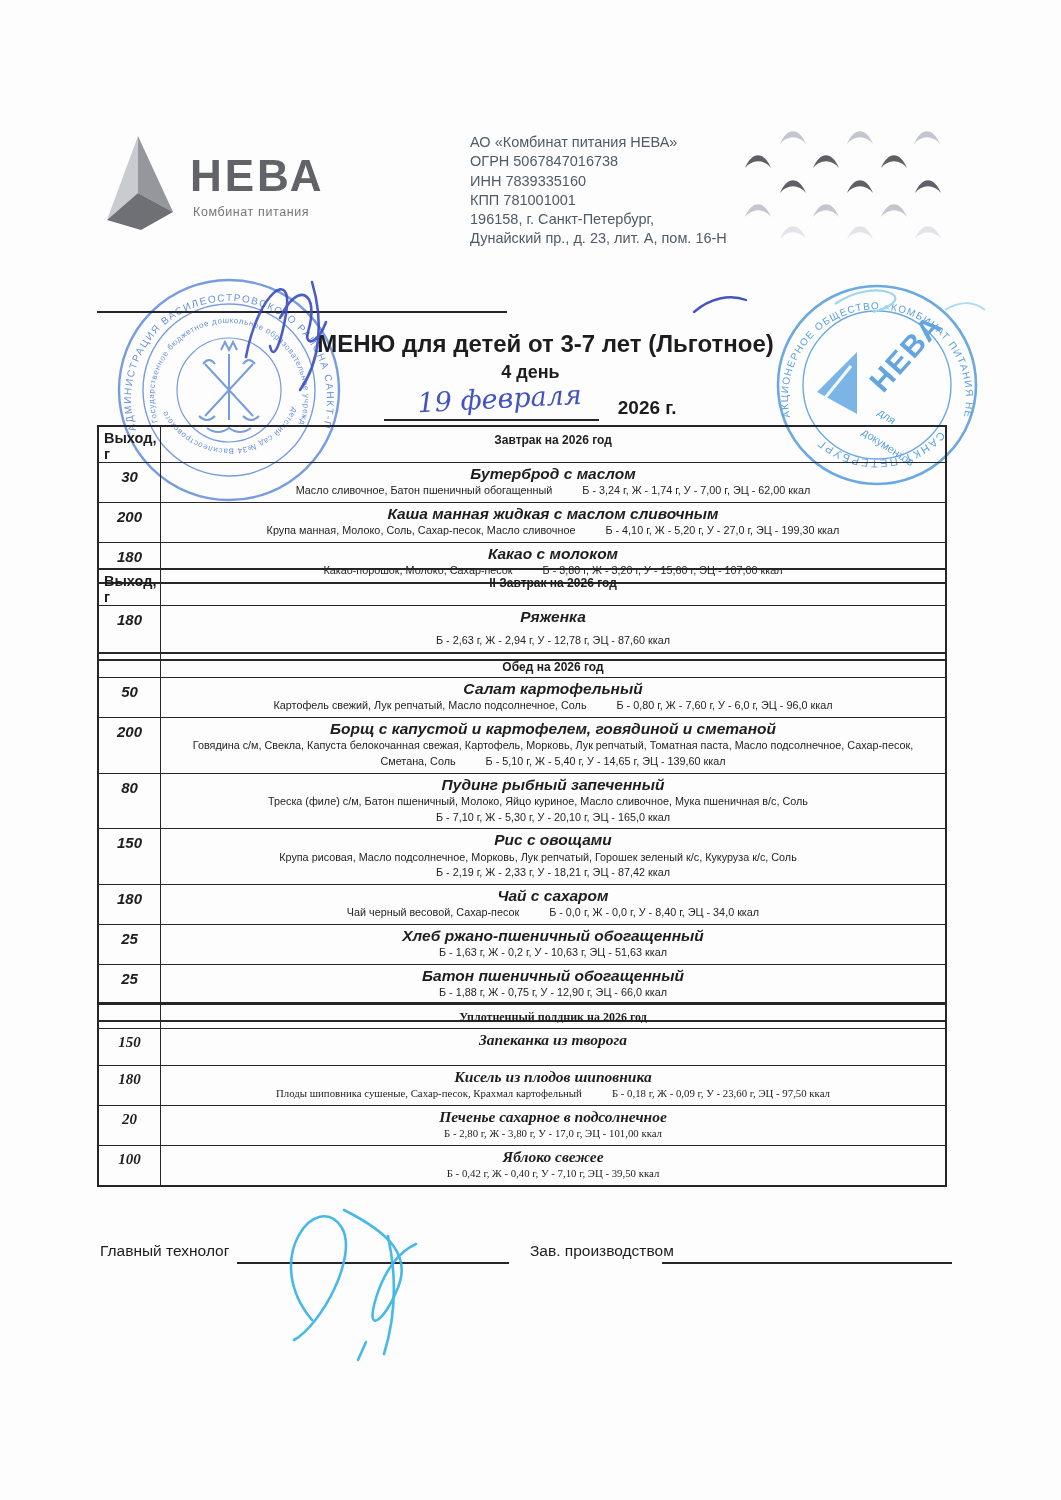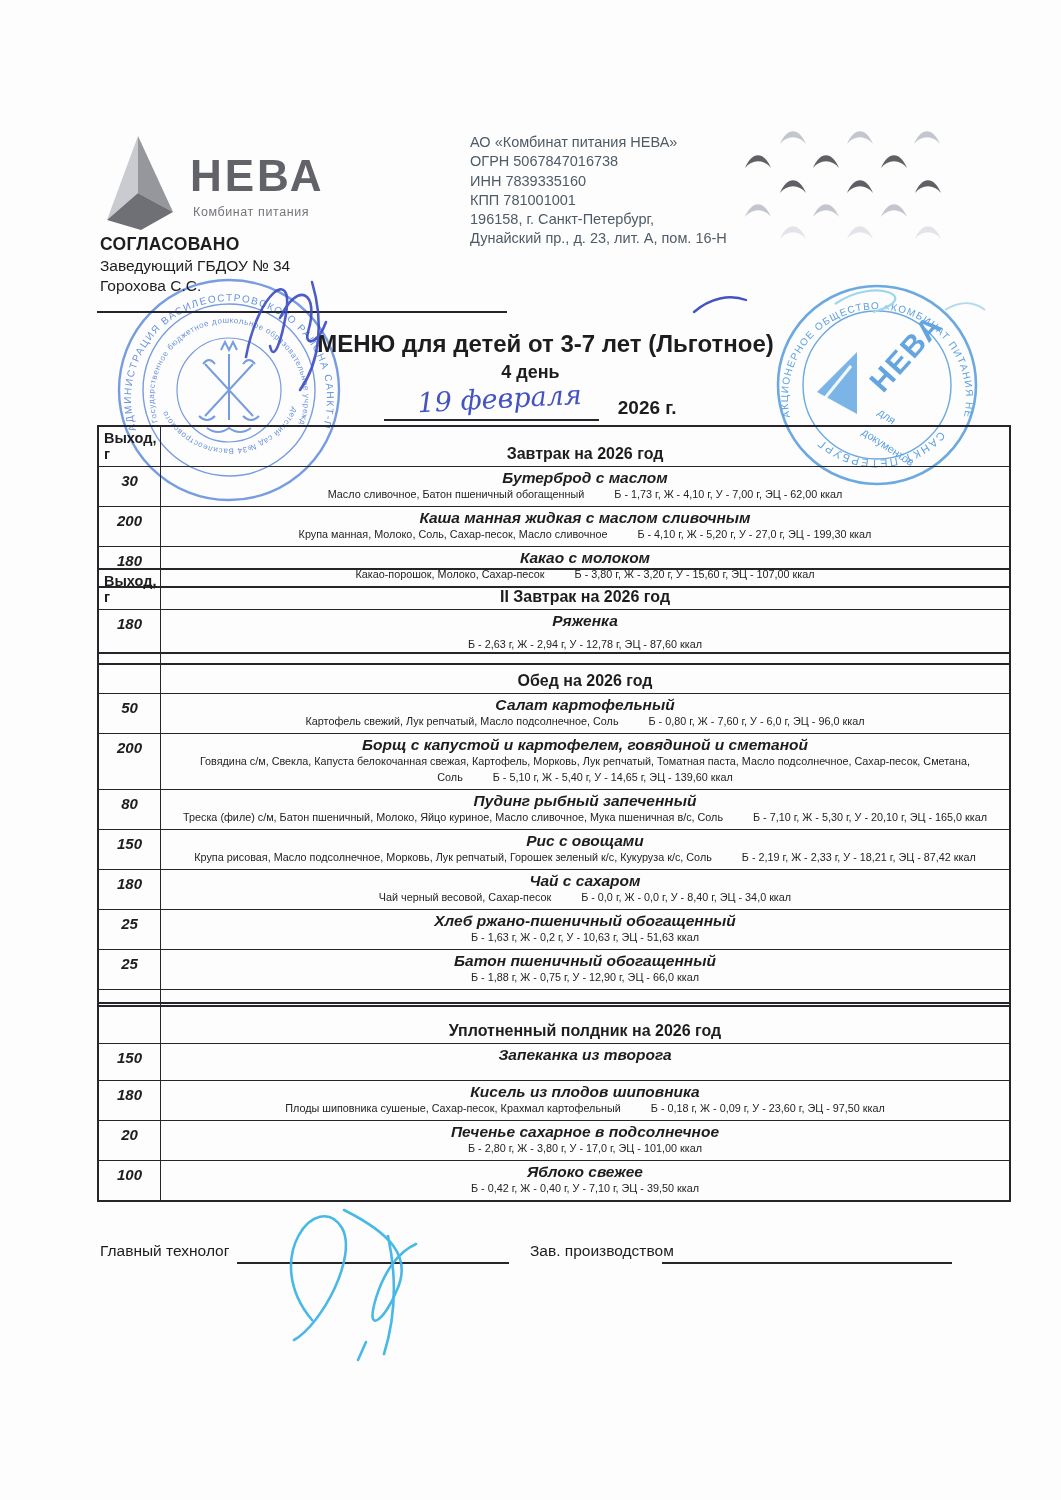--- a/index.html
+++ b/index.html
@@ -32,40 +32,40 @@
              display:inline-block;padding-bottom:2px;}
   
   .stamp{position:absolute;z-index:1;opacity:.85;}
   #stamp-left{left:103px;top:272px;}
   #stamp-right{left:765px;top:282px;z-index:2;}
   .sig{position:absolute;z-index:5;}
   #sig-dark{left:228px;top:252px;}
   #pen-dash{left:688px;top:288px;}
   #sig-footer{left:248px;top:1192px;}
   
-  .menu-table{position:absolute;left:97px;width:914px;border:2px solid #26262a;z-index:2;
+  .menu-table{position:absolute;left:97px;width:850px;border:2px solid #26262a;z-index:2;
               background:transparent;box-sizing:border-box;}
   .t-row{display:flex;border-top:1.6px solid #26262a;box-sizing:border-box;}
   .t-row:first-child{border-top:none;}
   .t-out{flex:0 0 62px;border-right:1.6px solid #26262a;text-align:center;
          font-style:italic;font-weight:bold;font-size:15px;padding-top:5px;box-sizing:border-box;}
   .t-head .t-out{font-style:normal;font-size:14.5px;text-align:left;padding:3px 2px 0 5px;}
   .t-main{flex:1;text-align:center;padding:1px 10px 3px;box-sizing:border-box;}
-  .t-title{font-weight:bold;font-size:16px;padding-top:18px;}
+  .t-title{font-weight:bold;font-size:12px;padding-top:6px;}
   .dish{font-style:italic;font-weight:bold;font-size:15.5px;line-height:1.25;}
   .detail{font-size:10.8px;color:#232325;line-height:1.45;}
   .ing{margin-right:30px;}
   .nutr{display:inline-block;}
   .table-0{top:425px;} .table-1{top:568px;} .table-2{top:652px;} .table-3{top:1002px;}
   .table-0 .t-row{min-height:35px;} .table-0 .t-row.t-head{min-height:27px;}
   .table-1 .t-row{min-height:54px;} .table-1 .t-row.t-head{min-height:25px;}
   .table-1 .detail{margin-top:7px;}
   .table-2 .t-row{min-height:35px;} .table-2 .t-row.t-head{min-height:22px;}
   .table-2 .t-row:last-child{min-height:16px;}
-  .table-3 .t-row{min-height:37px;} .table-3 .t-row.t-head{min-height:22px;}
+  .table-3 .t-row{min-height:37px;font-family:Liberation Serif, serif;} .table-3 .t-row.t-head{min-height:22px;}
   
   #footer{position:absolute;left:0;top:1242px;width:100%;z-index:2;font-size:15.5px;}
   #footer-left-label{position:absolute;left:100px;top:0;}
   #footer-line-left{position:absolute;left:237px;top:20px;width:272px;border-top:2.2px solid #26262a;}
   #footer-right-label{position:absolute;left:530px;top:0;}
   #footer-line-right{position:absolute;left:662px;top:20px;width:290px;border-top:2.2px solid #26262a;}
 </style>
 </head>
 <body>
 
@@ -112,25 +112,20 @@
         <use href="#wing" x="78" y="77"></use>
         <use href="#wing" x="146" y="77"></use>
     </g>
     <g fill="#e2e4e9">
       <use href="#wing" x="45" y="99"></use>
         <use href="#wing" x="112" y="99"></use>
         <use href="#wing" x="180" y="99"></use>
     </g>
   </svg>
 
-  <div id="agreed">
-    <div class="big">СОГЛАСОВАНО</div>
-    <div class="ln">Заведующий ГБДОУ № 34</div>
-    <div class="ln">Горохова С.С.</div>
-  </div>
   <div id="agreed-rule"></div>
 
 
   <svg id="stamp-left" class="stamp" width="252" height="240" viewBox="0 0 252 240">
     <defs>
       <path id="l-outer" d="M 33,158 A 98,98 0 1 1 219,158"></path>
       <path id="l-inner-top" d="M 55,150 A 75,75 0 1 1 197,150"></path>
       <path id="l-inner-bot" d="M 190,135 A 70,70 0 0 1 62,135"></path>
     </defs>
     <g stroke="#4f7fd6" fill="none" opacity="0.9">
@@ -213,21 +208,21 @@
   <div>
       <div class="menu-table table-0">
         <div class="t-row t-head">
           <div class="t-out">Выход, г</div>
           <div class="t-main t-title">Завтрак на 2026 год</div>
         </div>
         <div class="t-row">
           <div class="t-out">30</div>
           <div class="t-main">
             <div class="dish">Бутерброд с маслом</div>
-            <div class="detail"><span class="ing">Масло сливочное, Батон пшеничный обогащенный</span><span class="nutr">Б - 1,73 г, Ж - 4,10 г, У - 7,00 г, ЭЦ - 62,00 ккал</span></div>
+            <div class="detail"><span class="ing">Масло сливочное, Батон пшеничный обогащенный</span><span class="nutr">Б - 3,24 г, Ж - 1,74 г, У - 7,00 г, ЭЦ - 62,00 ккал</span></div>
           </div>
         </div>
         <div class="t-row">
           <div class="t-out">200</div>
           <div class="t-main">
             <div class="dish">Каша манная жидкая с маслом сливочным</div>
             <div class="detail"><span class="ing">Крупа манная, Молоко, Соль, Сахар-песок, Масло сливочное</span><span class="nutr">Б - 4,10 г, Ж - 5,20 г, У - 27,0 г, ЭЦ - 199,30 ккал</span></div>
           </div>
         </div>
         <div class="t-row">

